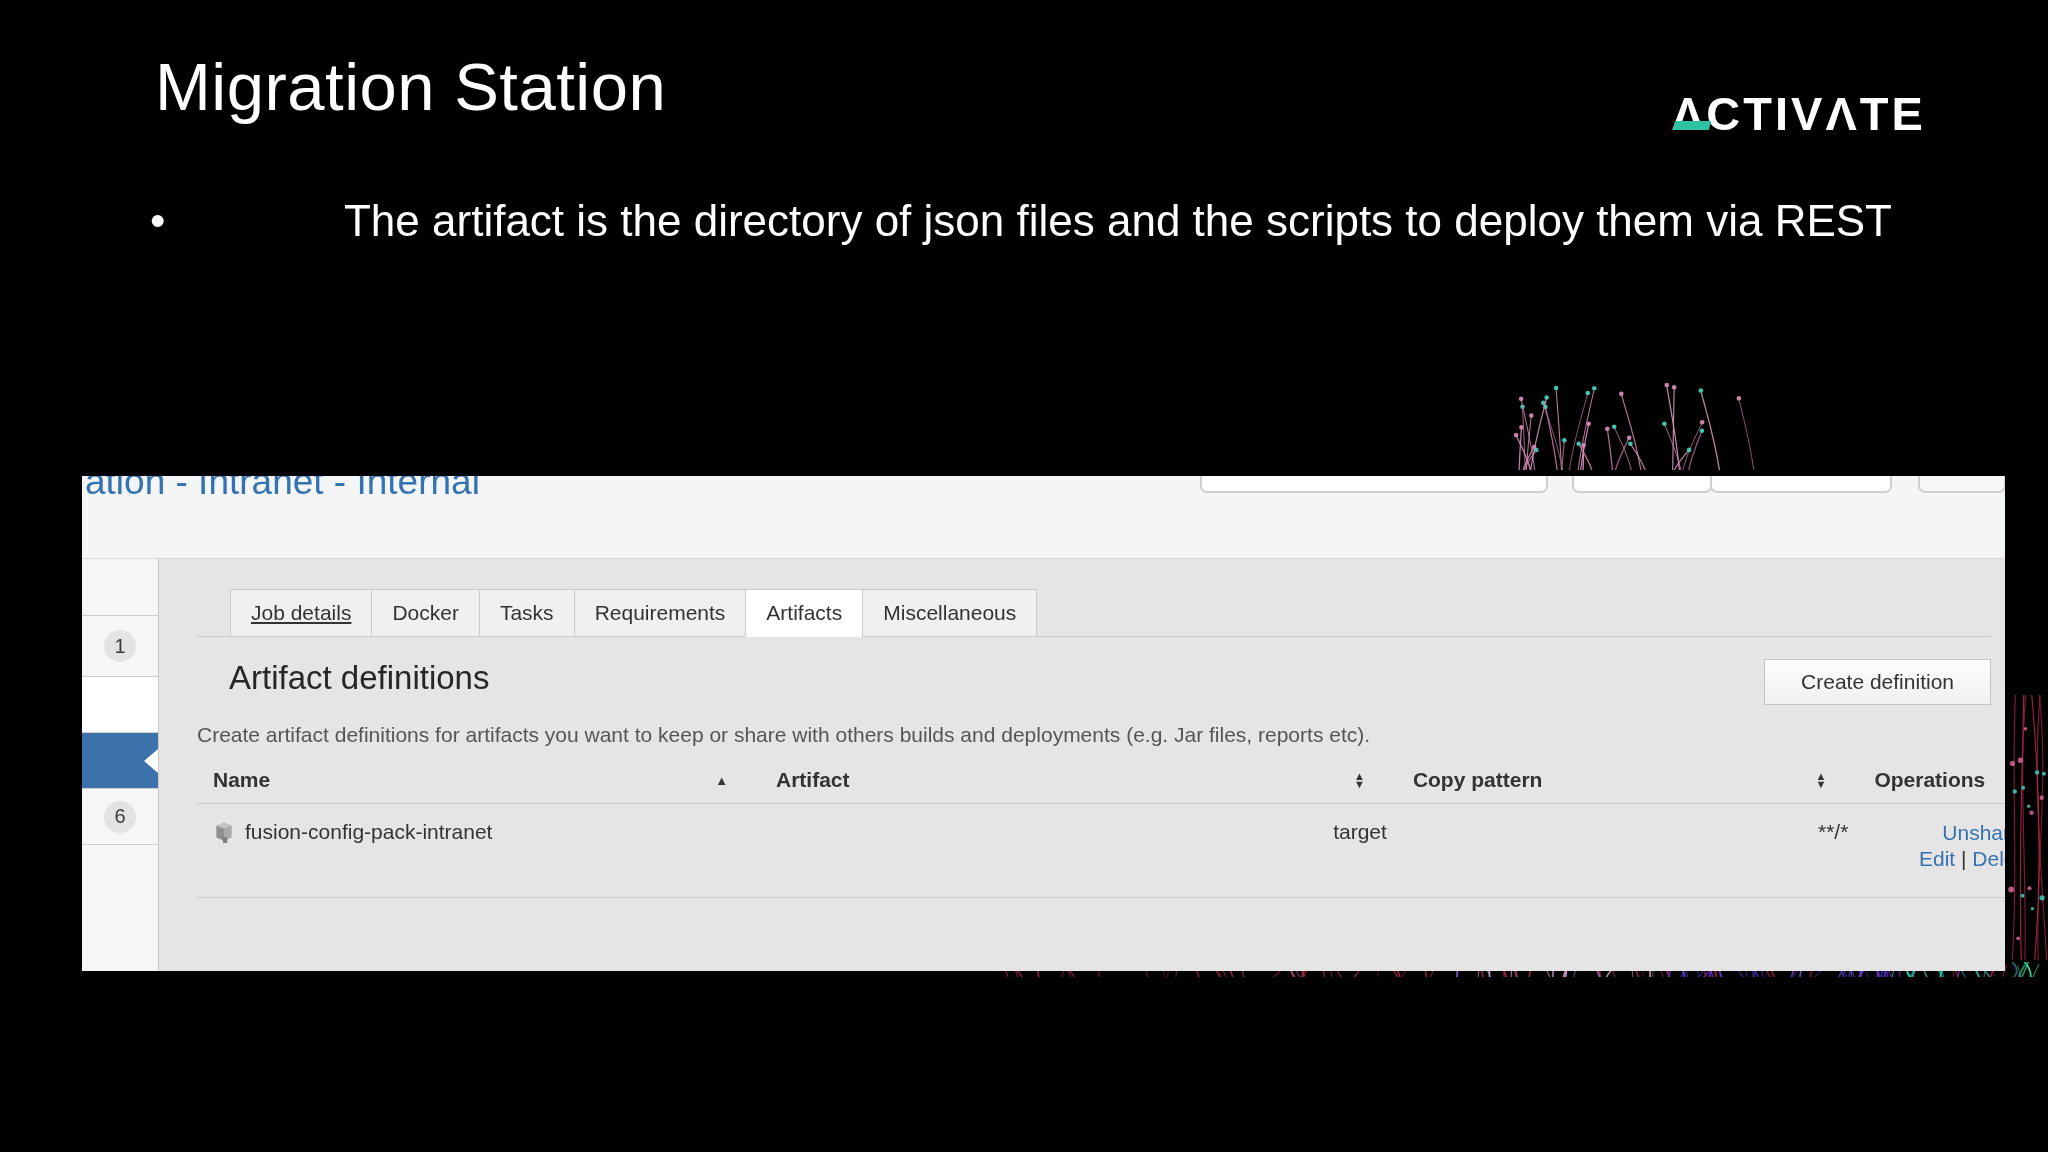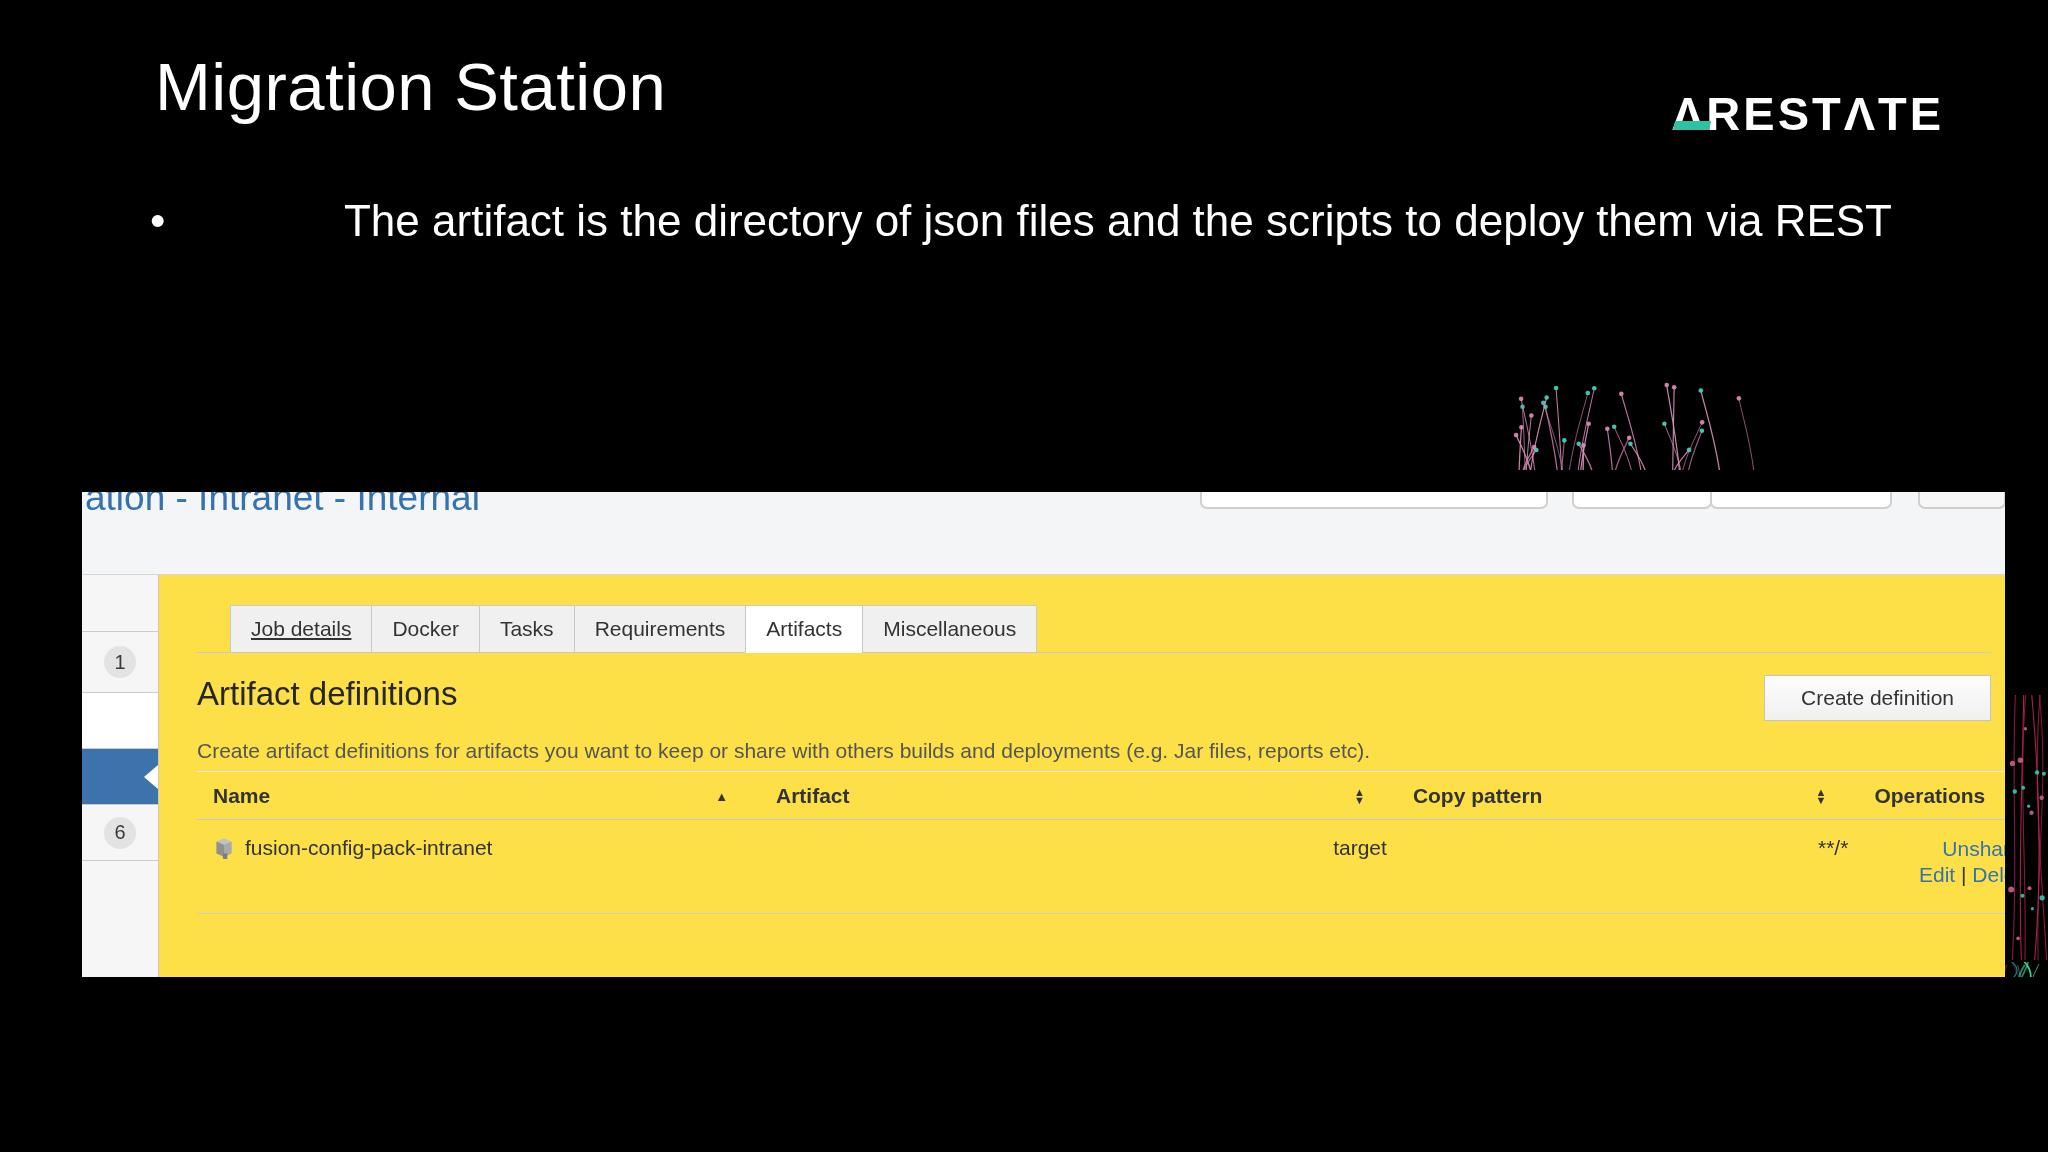--- a/index.html
+++ b/index.html
@@ -11,22 +11,22 @@
                letter-spacing:.5px;white-space:nowrap;}
   .logo{position:absolute;left:1672px;top:86px;font-size:47px;color:#fff;font-weight:700;
         letter-spacing:3px;white-space:nowrap;}
   .logo .accent-bar{position:absolute;left:2px;top:35px;width:36px;height:9px;
         background:#2fc1a4;transform:skewX(-14deg);}
   .bullet-row{position:absolute;left:150px;top:190px;width:1760px;display:flex;color:#fff;}
   .bullet-marker{font-size:44px;line-height:62px;width:42px;flex:none;}
   .bullet-text{font-size:44px;line-height:62px;width:1700px;text-align:right;}
 
   
-  .screenshot{position:absolute;left:82px;top:492px;width:1923px;height:495px;
-              background:#fde047;overflow:hidden;z-index:2;}
+  .screenshot{position:absolute;left:82px;top:476px;width:1923px;height:495px;
+              background:#e5e5e5;overflow:hidden;z-index:2;}
   .app-header{position:absolute;left:0;top:0;width:100%;height:82px;background:#f4f5f6;
               border-bottom:1px solid #d7d7d7;}
   .crumb{position:absolute;left:3px;top:-15px;font-size:37px;color:#3572b0;white-space:nowrap;}
   .fld{position:absolute;top:-27px;height:44px;background:#fff;border:2px solid #cfcfcf;
        border-radius:7px;box-sizing:border-box;}
   .fld.btn-like{background:#f7f7f7;}
 
   .app-body{position:absolute;left:0;top:83px;right:0;bottom:0;display:flex;}
   .sidebar{width:76px;flex:none;border-right:1px solid #c9c9c9;background:#fbfbfb;}
   .side-cell{border-bottom:1px solid #ccc;display:flex;align-items:center;justify-content:center;}
@@ -42,21 +42,21 @@
   .badge{width:32px;height:32px;border-radius:50%;background:#e3e3e3;color:#3a3a3a;
          font-size:20px;display:flex;align-items:center;justify-content:center;}
 
   .content{flex:1;padding:30px 14px 0 38px;position:relative;min-width:0;}
   .tabbar{border-bottom:1px solid #c9c9c9;padding-left:33px;display:flex;}
   .tab{font-size:21px;color:#333;padding:11px 20px;background:#f0f0f0;
        border:1px solid #c9c9c9;margin-left:-1px;margin-bottom:-1px;white-space:nowrap;}
   .tab:first-child{margin-left:0;text-decoration:underline;}
   .tab.active{background:#fff;border-bottom-color:#fff;}
 
-  .sec-head{display:flex;justify-content:space-between;align-items:flex-start;margin-top:22px;}
+  .sec-head{display:flex;justify-content:space-between;align-items:flex-start;margin-top:22px;margin-left:32px;}
   .page-h1{font-size:33px;font-weight:400;color:#262626;margin:0;}
   .create-btn{font-size:21px;color:#333;padding:10px 36px;border:1px solid #c4c4c4;
       border-radius:0;background:linear-gradient(#fdfdfd,#f0f0f0);white-space:nowrap;}
   .desc{margin-top:18px;font-size:21px;color:#555;}
 
   table.art{margin-top:8px;width:100%;border-collapse:collapse;border-top:1px solid #e7e7e7;}
   th{font-size:21px;color:#333;text-align:left;padding:12px 10px 11px 16px;
      border-bottom:1px solid #c9c9c9;}
   .th-in{display:flex;justify-content:space-between;align-items:center;padding-right:22px;}
   .sort-asc{font-size:13px;color:#333;}
@@ -76,21 +76,21 @@
   #art-right{left:2005px;top:695px;}
 </style>
 </head>
 <body>
 
 <div id="canvas">
 
   <div class="slide-title">Migration Station</div>
 
   <div class="logo">
-    <span>Λ</span><span>REST</span><span>Λ</span><span>TE</span>
+    <span>Λ</span><span>CTIV</span><span>Λ</span><span>TE</span>
     <span class="accent-bar"></span>
   </div>
 
   <div class="bullet-row">
     <div class="bullet-marker">•</div>
     <div class="bullet-text">The artifact is the directory of json files and the scripts to deploy them via REST</div>
   </div>
 
   <svg id="art-top" class="art" width="310" height="92" viewBox="0 0 310 92">
       <path d="M156.36206832123094,92 C151.2091584649413,72.55630940813572 142.62097537112527,57.43343894779682 139.18570213359885,48.79179868474603" stroke="#c77ca6" stroke-width="0.92" fill="none" opacity="0.9"></path>

